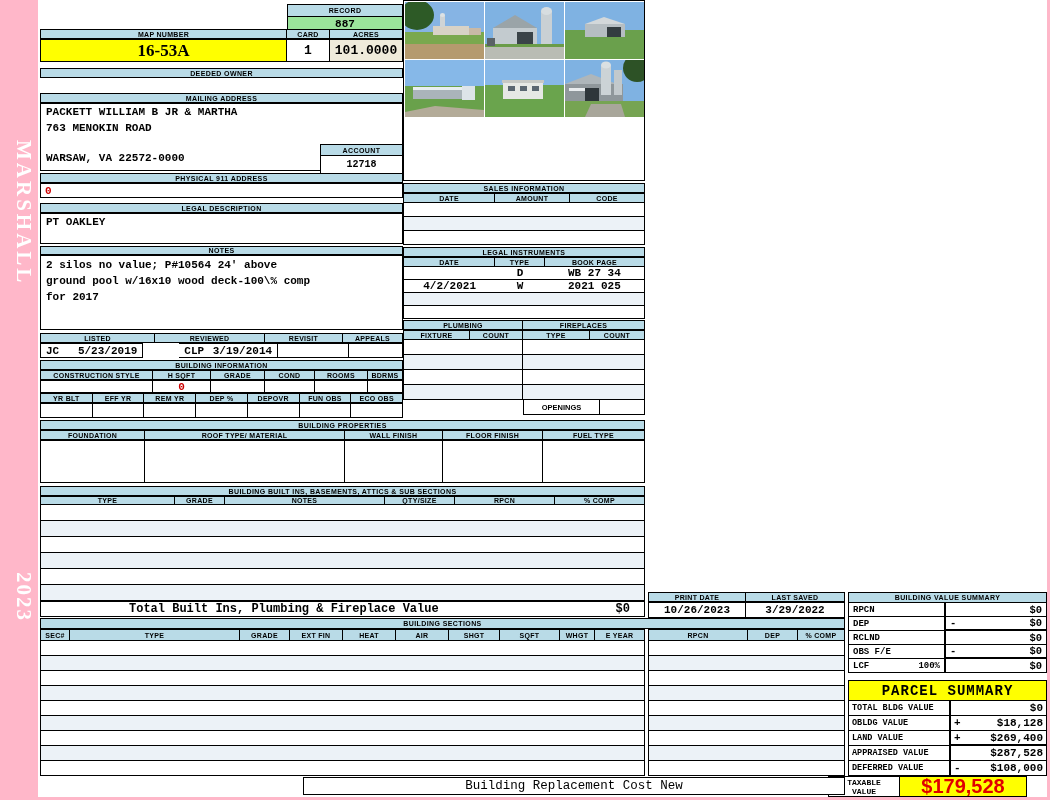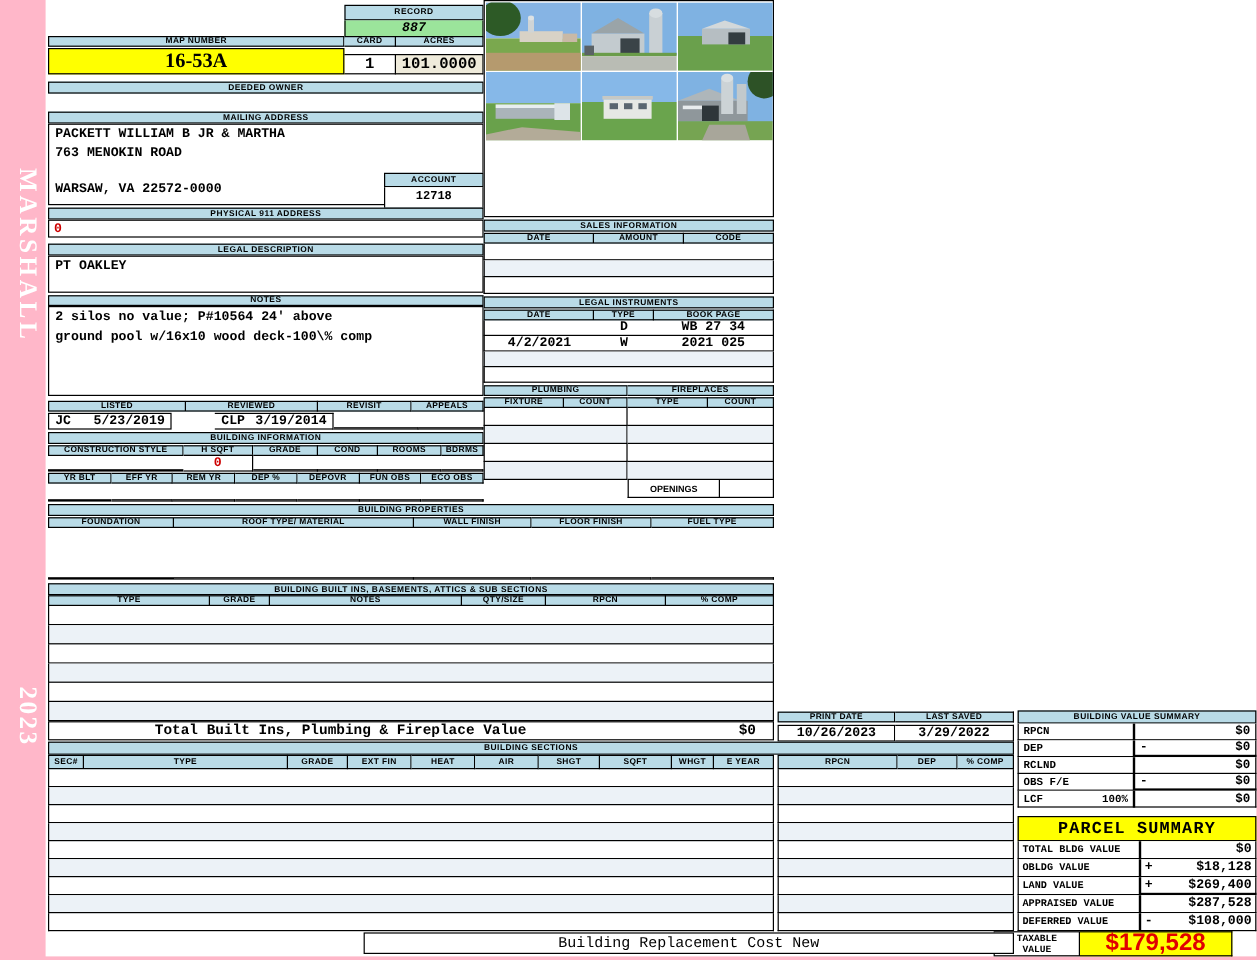--- a/index.html
+++ b/index.html
@@ -1,20 +1,20 @@
 <!DOCTYPE html>
 <html><head>
 <meta charset="utf-8">
 <style>
   html,body{margin:0;padding:0;width:1050px;height:800px;}
   body{background:#FFB7C9;font-family:"Liberation Sans",sans-serif;-webkit-font-smoothing:none;}
   #sheet{position:relative;width:1050px;height:800px;background:#FFB7C9;overflow:hidden;}
   #paper{position:absolute;left:38px;top:0;width:1009px;height:797px;background:#FFFFFF;}
   .abs{position:absolute;box-sizing:border-box;}
-  .hrow{display:flex;align-items:flex-end;}
+  .hrow{display:flex;}
   .hrow>div{box-sizing:border-box;border:1px solid #000;border-left:none;}
   .hrow>div:first-child{border-left:1px solid #000;}
   .bar{background:#B9DBE7;border:1px solid #000;display:flex;align-items:center;justify-content:center;
        font:bold 7px "Liberation Sans",sans-serif;letter-spacing:.4px;color:#000;}
   .h{background:#B9DBE7;display:flex;align-items:center;justify-content:center;
      font:bold 7px "Liberation Sans",sans-serif;letter-spacing:.3px;}
   .mono{font-family:"Liberation Mono","DejaVu Sans Mono",monospace;font-weight:700;}
   .vbox{background:#fff;border:1px solid #000;box-sizing:border-box;}
   .red{color:#CC0000;}
   .yellow{background:#FFFF00;}
@@ -26,21 +26,21 @@
   #marshall{left:4px;top:140px;width:32px;writing-mode:vertical-rl;color:#fff;
     font:bold 21px "Liberation Serif",serif;letter-spacing:3px;}
   #year{left:4px;top:572px;width:32px;writing-mode:vertical-rl;color:#fff;
     font:bold 21px "Liberation Serif",serif;letter-spacing:2px;}
 
   #title-block{left:40px;top:1px;width:247px;height:28px;text-align:center;}
   #title-block .county{font:18px "Liberation Serif",serif;line-height:19px;}
   #title-block .commish{font:bold 6.5px "Liberation Sans",sans-serif;letter-spacing:.2px;}
   #record-box{left:287px;top:4px;width:116px;}
   #record-box .bar{height:11px;}
-  #record-box .val{height:14px;border:1px solid #000;border-top:none;display:flex;align-items:center;justify-content:center;font-size:11px;font-style:italic;}
+  #record-box .val{height:14px;border:1px solid #000;border-top:none;display:flex;align-items:center;justify-content:center;font-size:11px;}
   #map-hdr{left:40px;top:29px;width:363px;height:10px;}
   #map-hdr .c1{width:247px;} #map-hdr .c2{width:43px;} #map-hdr .c3{width:73px;}
   #map-val{left:40px;top:39px;width:363px;height:23px;}
   #map-val>div{display:flex;align-items:center;justify-content:center;}
   #map-val .c1{width:247px;font:bold 17px "Liberation Serif",serif;}
   #map-val .c2{width:43px;font-size:13px;} #map-val .c3{width:73px;font-size:13px;}
 
   #owner-hdr{left:40px;top:68px;width:363px;height:10px;}
   #owner-val{left:40px;top:78px;width:363px;height:15px;display:flex;align-items:center;padding-left:4px;font-size:12px;letter-spacing:1px;}
   #mail-hdr{left:40px;top:93px;width:363px;height:10px;}
@@ -208,20 +208,21 @@
   <div id="phys-hdr" class="abs bar">PHYSICAL 911 ADDRESS</div>
   <div id="phys-val" class="abs vbox mono red">0</div>
 
   <div id="ld-hdr" class="abs bar">LEGAL DESCRIPTION</div>
   <div id="ld-box" class="abs vbox mono">PT OAKLEY</div>
 
   <div id="notes-hdr" class="abs bar">NOTES</div>
   <div id="notes-box" class="abs vbox mono">
     <div>2 silos no value; P#10564 24' above</div>
     <div>ground pool w/16x10 wood deck-100\% comp</div>
+    <div>for 2017</div>
   </div>
 
   <div id="review-hdr" class="abs hrow">
     <div class="h c1">LISTED</div>
     <div class="h c2">REVIEWED</div>
     <div class="h c3">REVISIT</div>
     <div class="h c4">APPEALS</div>
   </div>
   <div id="review-val" class="abs hrow mono">
     <div class="c1">

